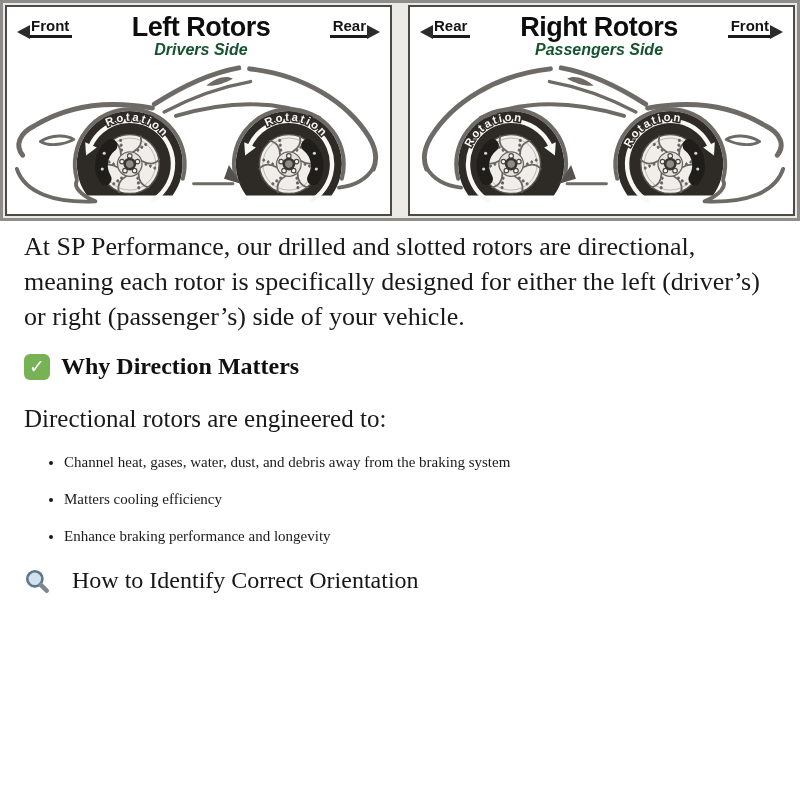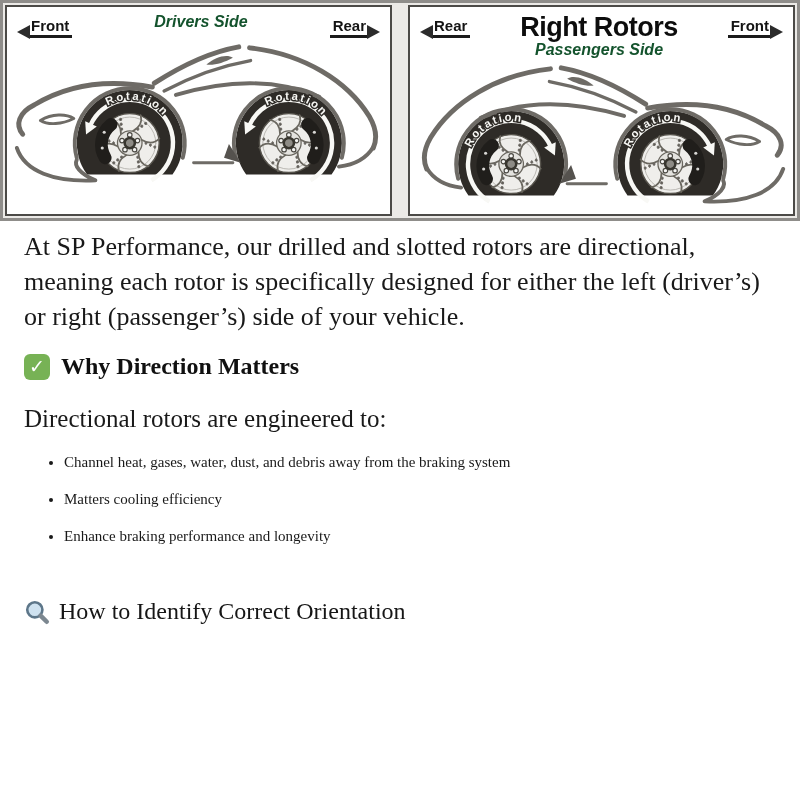--- a/index.html
+++ b/index.html
@@ -23,21 +23,21 @@
   
   article{padding:0 24px;}
   .intro{font-size:26px;line-height:35px;margin:8px 0 0;max-width:762px;}
   .h-why{display:flex;align-items:center;gap:11px;font-size:24px;font-weight:bold;color:#101010;margin:19px 0 0;}
   .check{width:26px;height:26px;border-radius:6px;background:var(--check-green,#77b255);color:#fff;
          display:flex;align-items:center;justify-content:center;
          font:bold 19px/19px "DejaVu Sans",sans-serif;flex:none;}
   .lead{font-size:25px;line-height:35px;margin:21px 0 0;}
   ul{margin:9px 0 0;padding-left:40px;max-width:752px;}
   li{font-size:15px;line-height:35px;margin:2px 0;}
-  .h-identify{display:flex;align-items:center;gap:9px;font-size:24px;font-weight:normal;color:#161616;margin:44px 0 0;}
+  .h-identify{display:flex;align-items:center;gap:22px;font-size:24px;font-weight:normal;color:#161616;margin:13px 0 0;}
   .mag{flex:none;}
   .list-identify{margin-top:13px;}
   .list-identify li{margin:3px 0;}
 
   
   .rot-text{font:bold 11.5px "Liberation Sans",sans-serif;letter-spacing:2.2px;fill:#f8f8f5;
             paint-order:stroke;stroke:#2e2b27;stroke-width:3px;}
 </style>
 </head>
 <body>
@@ -45,20 +45,21 @@
 <figure class="figure">
   <div class="fig-frame">
 
     <section class="panel">
       <div class="panel-header">
         <span class="dir">
           <span class="tri tri-l"></span>
           <span class="dir-txt">Front</span>
         </span>
         <div class="titles">
+          <div class="fig-title">Left Rotors</div>
           <div class="fig-sub">Drivers Side</div>
         </div>
         <span class="dir">
           <span class="dir-txt">Rear</span>
           <span class="tri tri-r"></span>
         </span>
       </div>
 
       <svg class="car-svg" viewBox="0 0 390 158">
         <defs>

